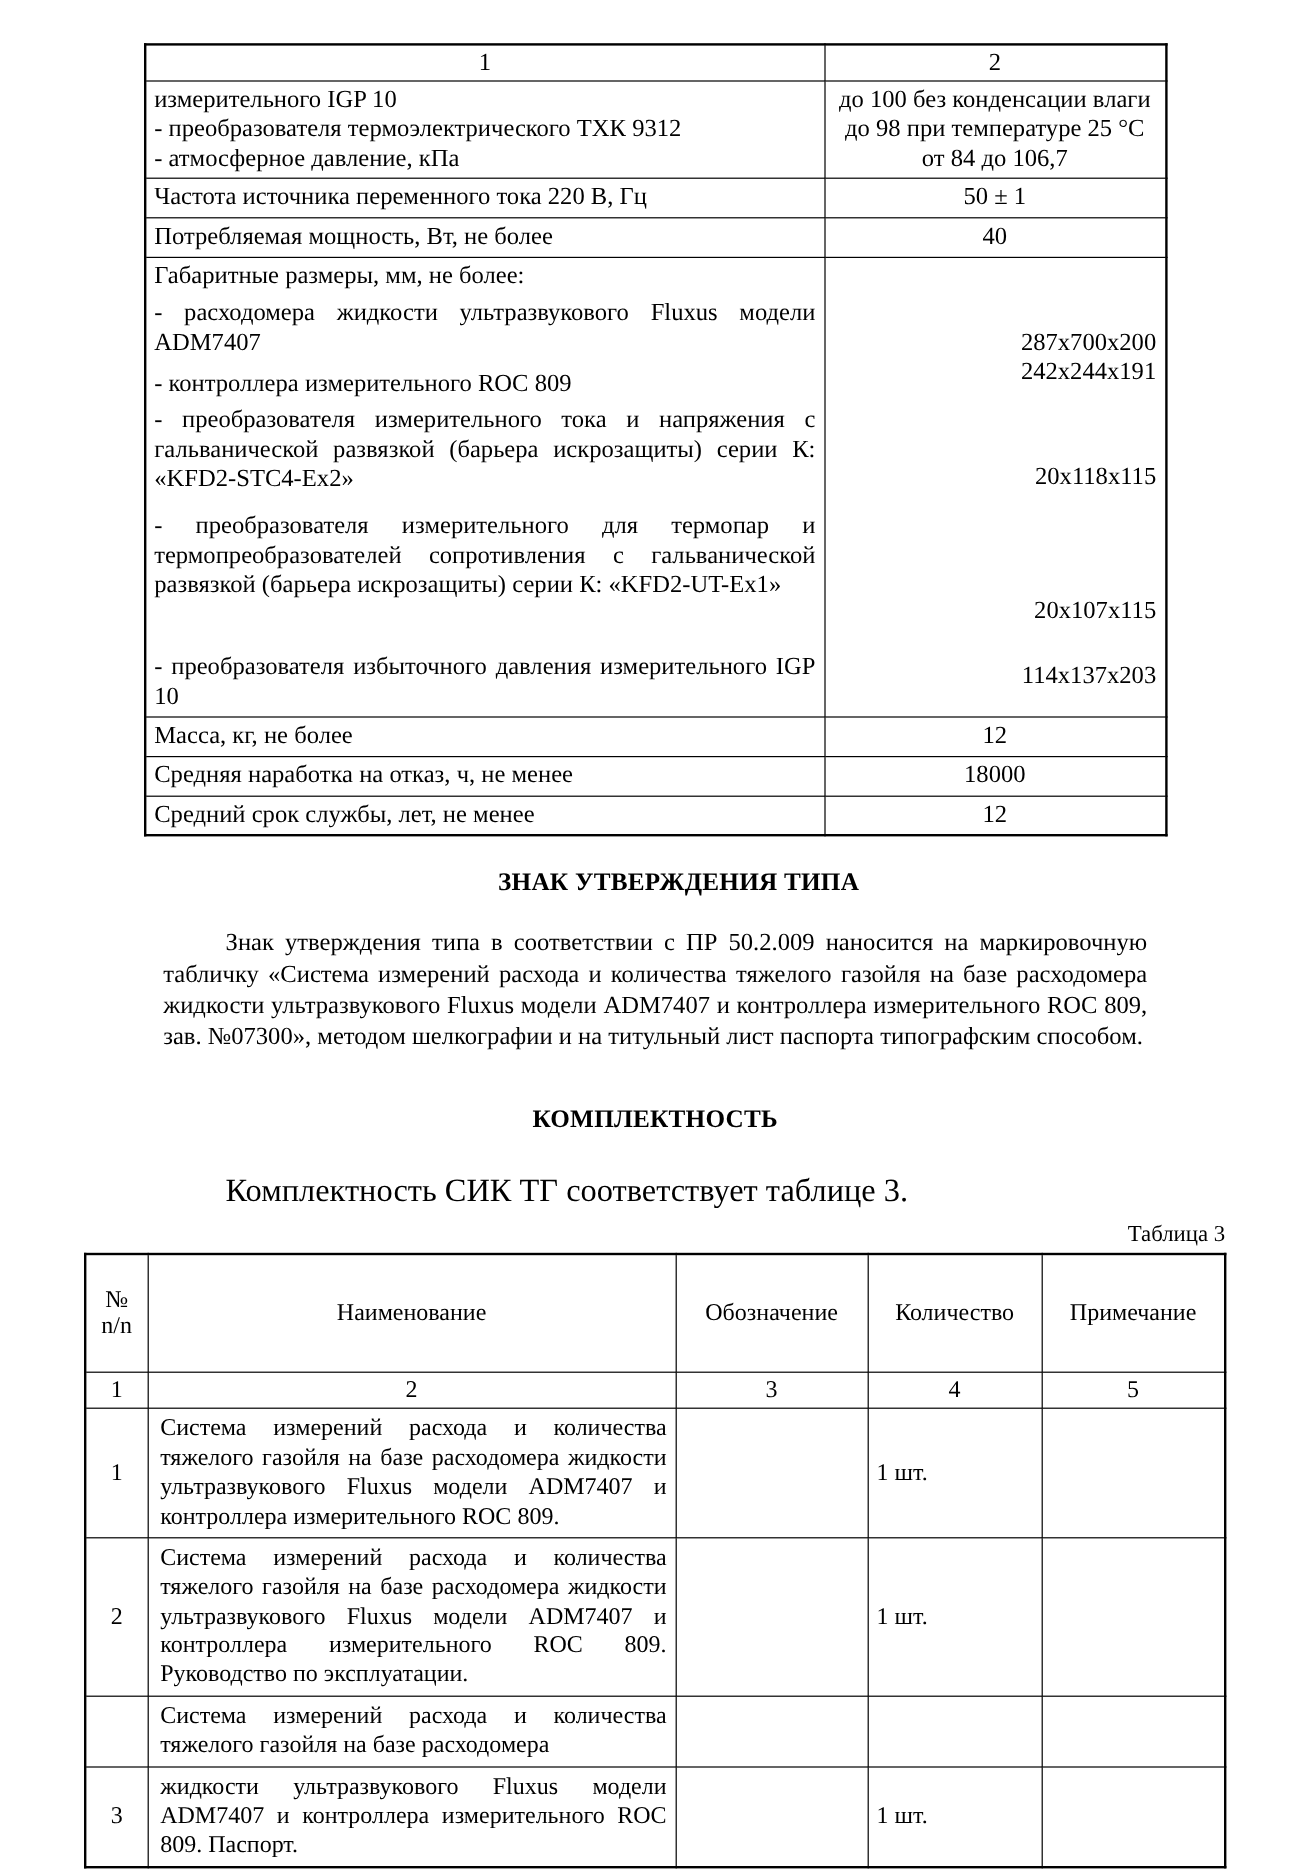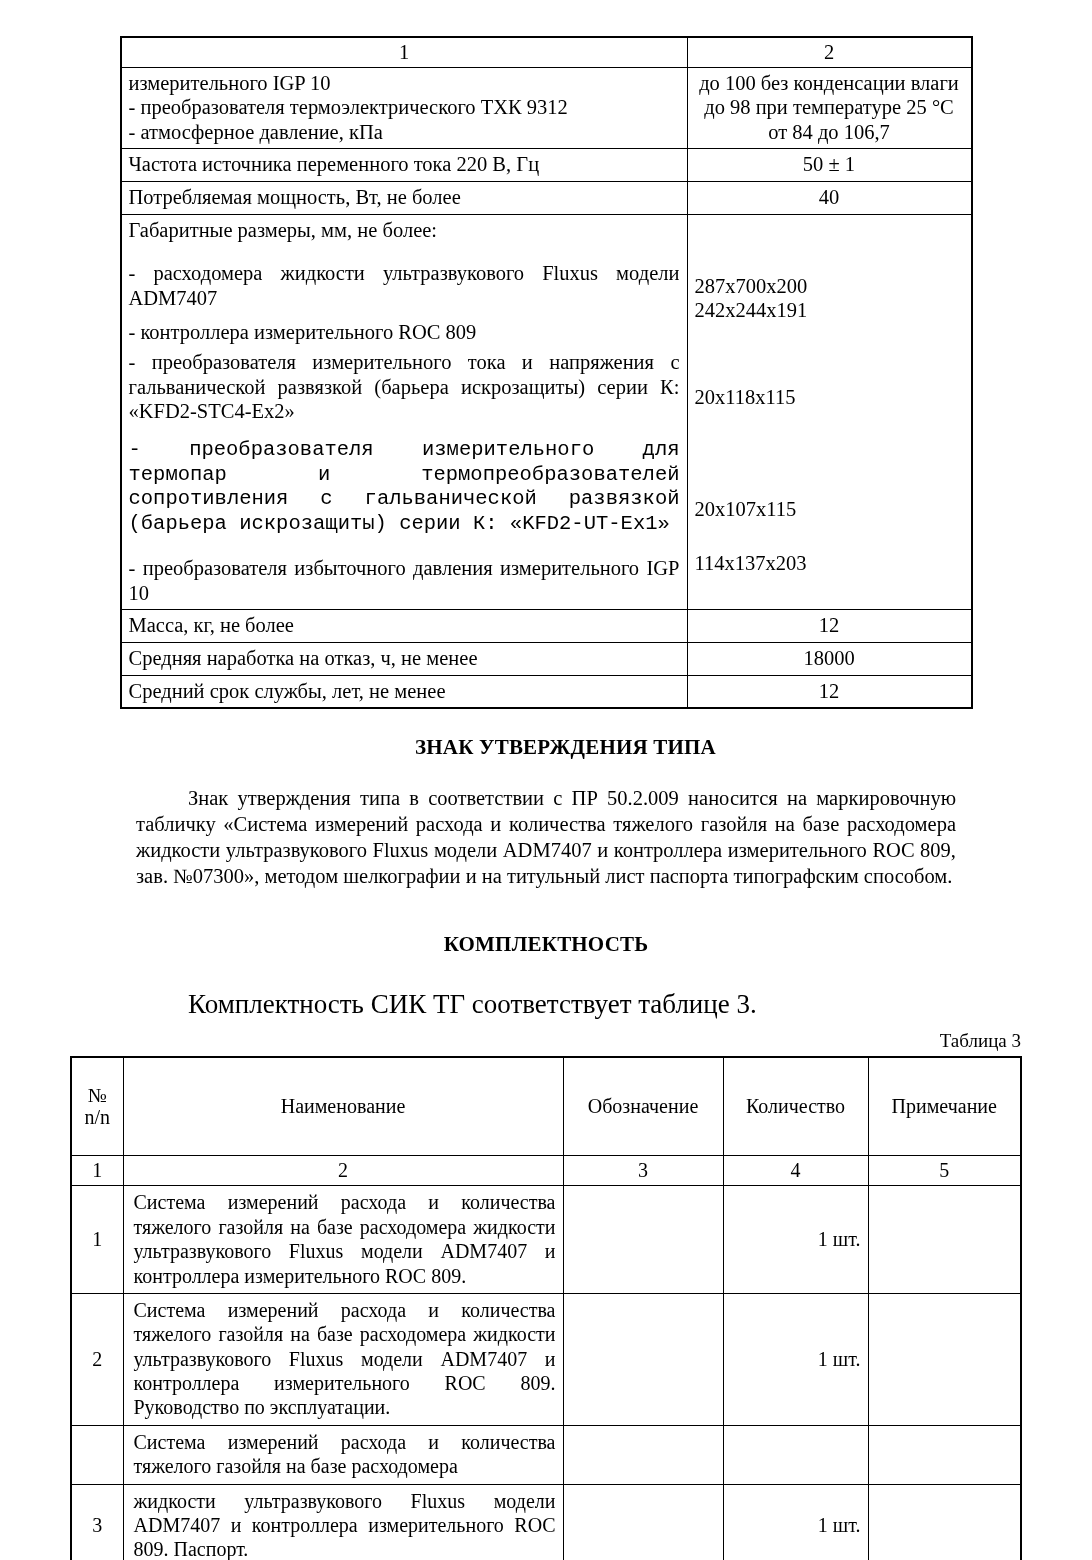--- a/index.html
+++ b/index.html
@@ -47,21 +47,21 @@
     text-align: center;
     padding-top: 2px;
     padding-bottom: 2px;
   }
   .justify { text-align: justify; text-align-last: left; }
   .line { display: block; }
   .center { text-align: center; }
 
   .dim-left { position: relative; }
   .dim-right-stack {
-    text-align: left;
+    text-align: right;
     font-size: 20.5px;
     line-height: 1.20;
   }
   .dim-right-stack .sp { display: block; }
 
   
   .section-head {
     text-align: center;
     font-weight: bold;
     font-size: 21px;
@@ -121,21 +121,21 @@
   .kit-table tr.numrow td {
     text-align: center;
     padding-top: 2px;
     padding-bottom: 3px;
   }
   .kit-table td.idx {
     text-align: center;
     vertical-align: middle;
   }
   .kit-table td.qty {
-    text-align: right;
+    text-align: left;
     vertical-align: middle;
   }
   .kit-table td.desc {
     text-align: justify;
     text-align-last: left;
     padding-left: 10px;
   }
   .kit-table td.blank { }
   .nn { display: block; }
 </style>
@@ -169,25 +169,25 @@
       <td class="c2">50 ± 1</td>
     </tr>
 
     <tr>
       <td class="c1">Потребляемая мощность, Вт, не более</td>
       <td class="c2">40</td>
     </tr>
 
     <tr>
       <td class="c1 dim-left">
-        <div style="margin-bottom:19px;">Габаритные размеры, мм, не более:</div>
+        <div style="margin-bottom:7px;">Габаритные размеры, мм, не более:</div>
         <div class="justify" style="min-height:59px;"> - расходомера жидкости ультразвукового Fluxus модели ADM7407</div>
         <div class="justify" style="min-height:30px;"> - контроллера измерительного ROC 809</div>
         <div class="justify" style="min-height:88px;"> - преобразователя измерительного тока и напряжения с гальванической развязкой (барьера искрозащиты) серии К: «KFD2-STC4-Ex2»</div>
-        <div class="justify" style="min-height:118px;font-family:Liberation Mono, monospace;"> - преобразователя измерительного для термопар и термопреобразователей сопротивления с гальванической развязкой (барьера искрозащиты) серии К: «KFD2-UT-Ex1»</div>
+        <div class="justify" style="min-height:118px;"> - преобразователя измерительного для термопар и термопреобразователей сопротивления с гальванической развязкой (барьера искрозащиты) серии К: «KFD2-UT-Ex1»</div>
         <div class="justify" style="min-height:30px;"> -      преобразователя      избыточного      давления измерительного IGP 10</div>
       </td>
       <td class="c2">
         <div class="dim-right-stack">
           <span class="sp" style="display:block;height:56px;"></span>
           <span class="sp">287x700x200</span>
           <span class="sp">242x244x191</span>
           <span class="sp" style="display:block;height:62px;"></span>
           <span class="sp">20x118x115</span>
           <span class="sp" style="display:block;height:88px;"></span>

